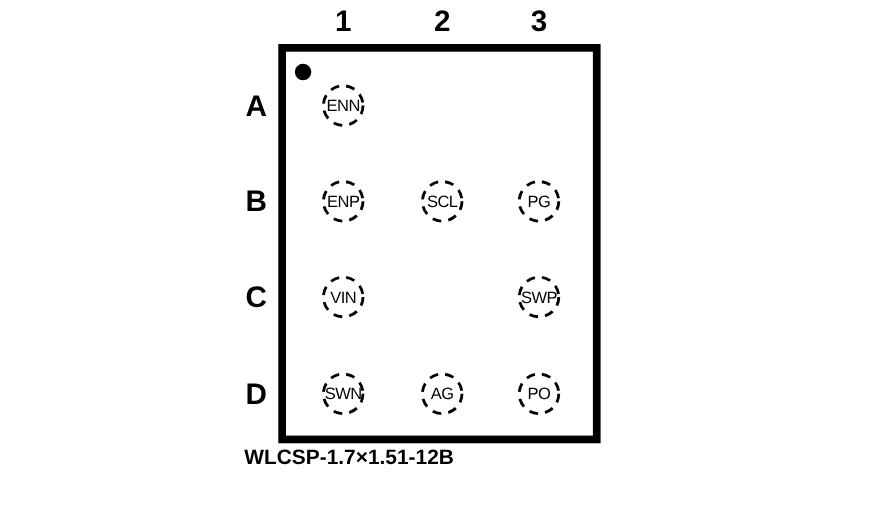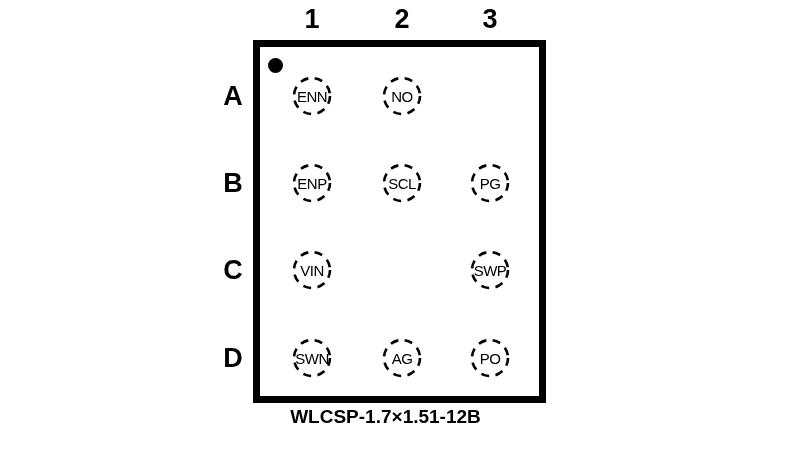--- a/index.html
+++ b/index.html
@@ -77,24 +77,23 @@
     display: flex;
     align-items: center;
     justify-content: center;
     font-size: 15px;
     font-weight: normal;
     letter-spacing: -0.5px;
     color: #000000;
   }
   .caption {
     position: absolute;
-    left: 209px;
+    left: 222px;
     top: 406px;
     width: 353px;
-    text-align: center;
     font-size: 19px;
     font-weight: bold;
     color: #000000;
   }
   
   .c1 { left: 312px; }
   .c2 { left: 402px; }
   .c3 { left: 490px; }
   
   .rA { top: 96px; }
@@ -118,26 +117,20 @@
 
   <div class="pkg-outline"></div>
 
   <div class="pin1-dot"></div>
 
   <div class="ball c1 rA">
     <svg width="40" height="40" viewBox="0 0 40 40">
         <circle cx="20" cy="20" r="18" fill="none" stroke="#000000" stroke-width="2.6" stroke-dasharray="8 6.5"></circle>
       </svg>
     <span class="ball-label">ENN</span>
-  </div>
-  <div class="ball c2 rA">
-    <svg width="40" height="40" viewBox="0 0 40 40">
-        <circle cx="20" cy="20" r="18" fill="none" stroke="#000000" stroke-width="2.6" stroke-dasharray="8 6.5"></circle>
-      </svg>
-    <span class="ball-label">NO</span>
   </div>
 
   <div class="ball c1 rB">
     <svg width="40" height="40" viewBox="0 0 40 40">
         <circle cx="20" cy="20" r="18" fill="none" stroke="#000000" stroke-width="2.6" stroke-dasharray="8 6.5"></circle>
       </svg>
     <span class="ball-label">ENP</span>
   </div>
   <div class="ball c2 rB">
     <svg width="40" height="40" viewBox="0 0 40 40">

